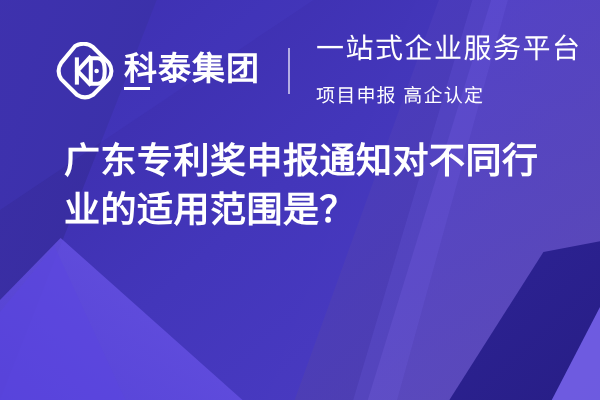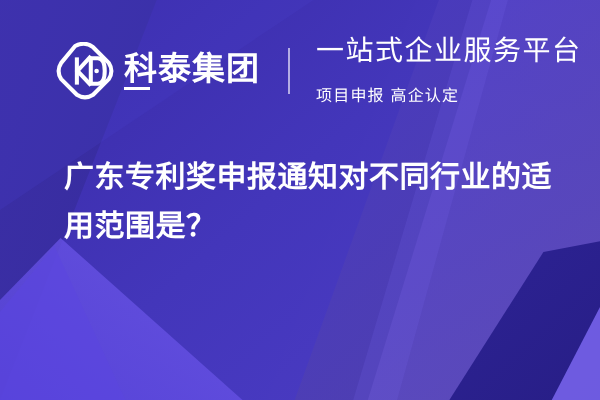--- a/index.html
+++ b/index.html
@@ -114,36 +114,36 @@
     color: #ffffff;
     font-size: 28px;
     line-height: 1.12;
     letter-spacing: 1.5px;
     white-space: nowrap;
     font-weight: 400;
   }
 
   .tagline-sub {
     color: #ffffff;
-    font-size: 16px;
+    font-size: 19px;
     line-height: 1.3;
     letter-spacing: 1.2px;
     margin-top: 19px;
     white-space: nowrap;
     font-weight: 400;
   }
 
   
   .headline {
     position: absolute;
     left: 64px;
-    top: 152px;
+    top: 136px;
     width: 490px;
     color: #ffffff;
-    font-size: 30px;
+    font-size: 36px;
     font-weight: 700;
     line-height: 49px;
     letter-spacing: 0.5px;
   }
 </style>
 </head>
 <body>
 
 <div id="banner">
 

